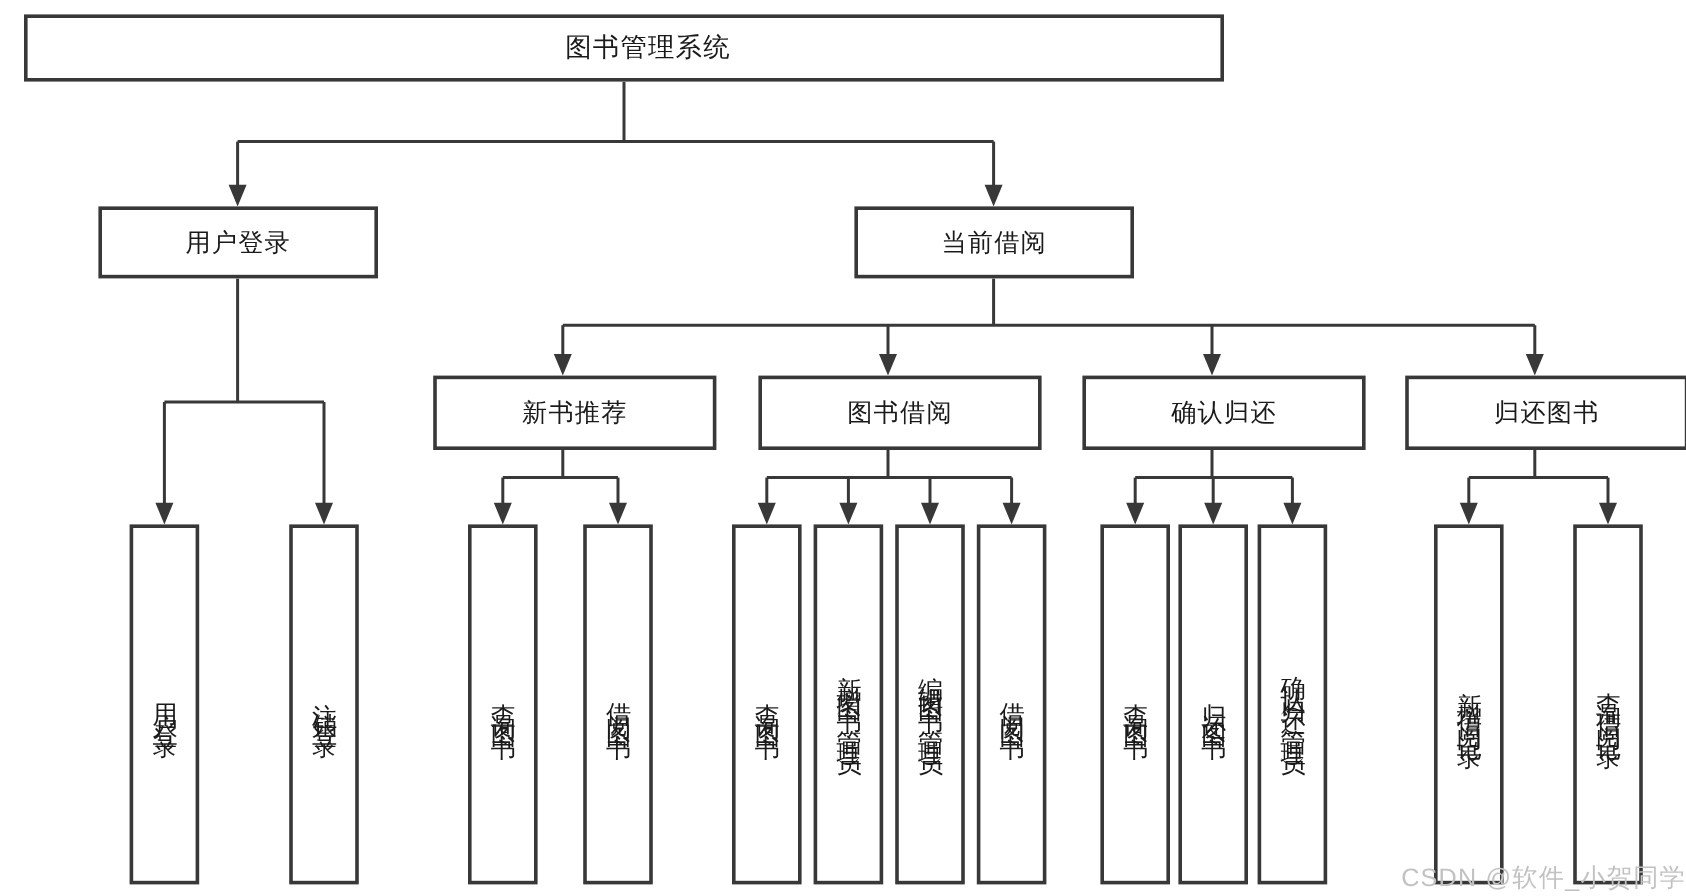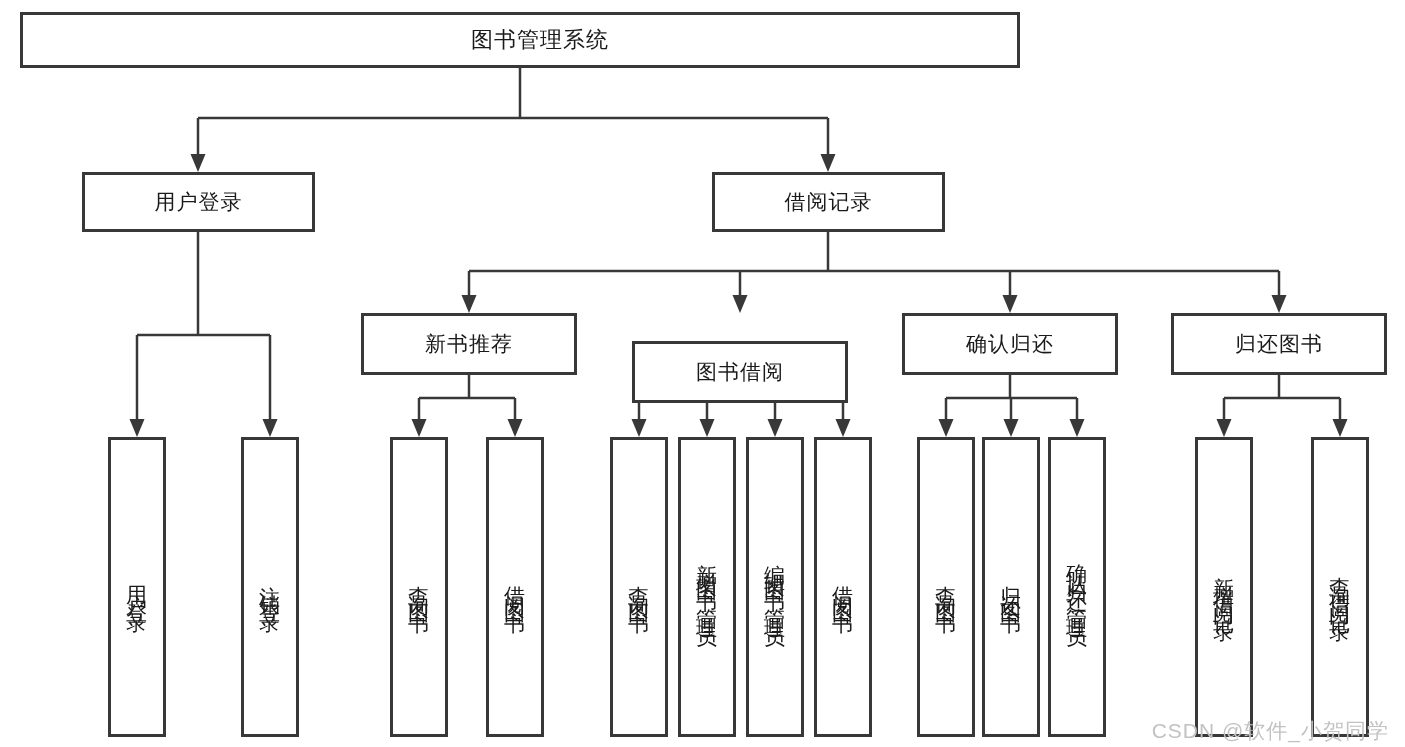--- a/index.html
+++ b/index.html
@@ -24,36 +24,36 @@
     box-sizing: border-box;
     display: flex;
     align-items: center;
     justify-content: center;
     color: #1a1a1a;
     z-index: 2;
   }
   .node-h { font-size: 21px; letter-spacing: 1px; }
   .node-root { left: 20px; top: 12px; width: 1000px; height: 56px; font-size: 22px; padding-left: 40px; }
   .lvl2 { top: 172px; width: 233px; height: 60px; }
-  .lvl3 { top: 313px; width: 216px; height: 62px; }
+  .lvl3 { top: 313px; width: 236px; height: 62px; }
   .leaf {
     top: 437px; width: 58px; height: 300px;
   }
   .leaf .vtext {
     writing-mode: vertical-rl;
     text-orientation: mixed;
     font-size: 21px;
     letter-spacing: 9px;
     line-height: 1;
     white-space: nowrap;
     color: #1a1a1a;
   }
   .watermark {
     position: absolute;
-    right: 16px;
+    right: 0;
     bottom: 2px;
     font-size: 21px;
     color: #c2c2c2;
     z-index: 3;
     letter-spacing: 1px;
   }
 </style>
 </head>
 <body>
 
@@ -126,27 +126,27 @@
   </svg>
 
   <div class="node node-h node-root">
     <span>图书管理系统</span>
   </div>
 
   <div class="node node-h lvl2" style="left:82px;">
     <span>用户登录</span>
   </div>
   <div class="node node-h lvl2" style="left:712px;">
-    <span>借阅记录</span>
+    <span>当前借阅</span>
   </div>
 
   <div class="node node-h lvl3" style="left:361px;">
     <span>新书推荐</span>
   </div>
-  <div class="node node-h lvl3" style="left:632px;margin-top:28px;">
+  <div class="node node-h lvl3" style="left:632px;">
     <span>图书借阅</span>
   </div>
   <div class="node node-h lvl3" style="left:902px;">
     <span>确认归还</span>
   </div>
   <div class="node node-h lvl3" style="left:1171px;">
     <span>归还图书</span>
   </div>
 
   <div class="node leaf" style="left:108px;">

